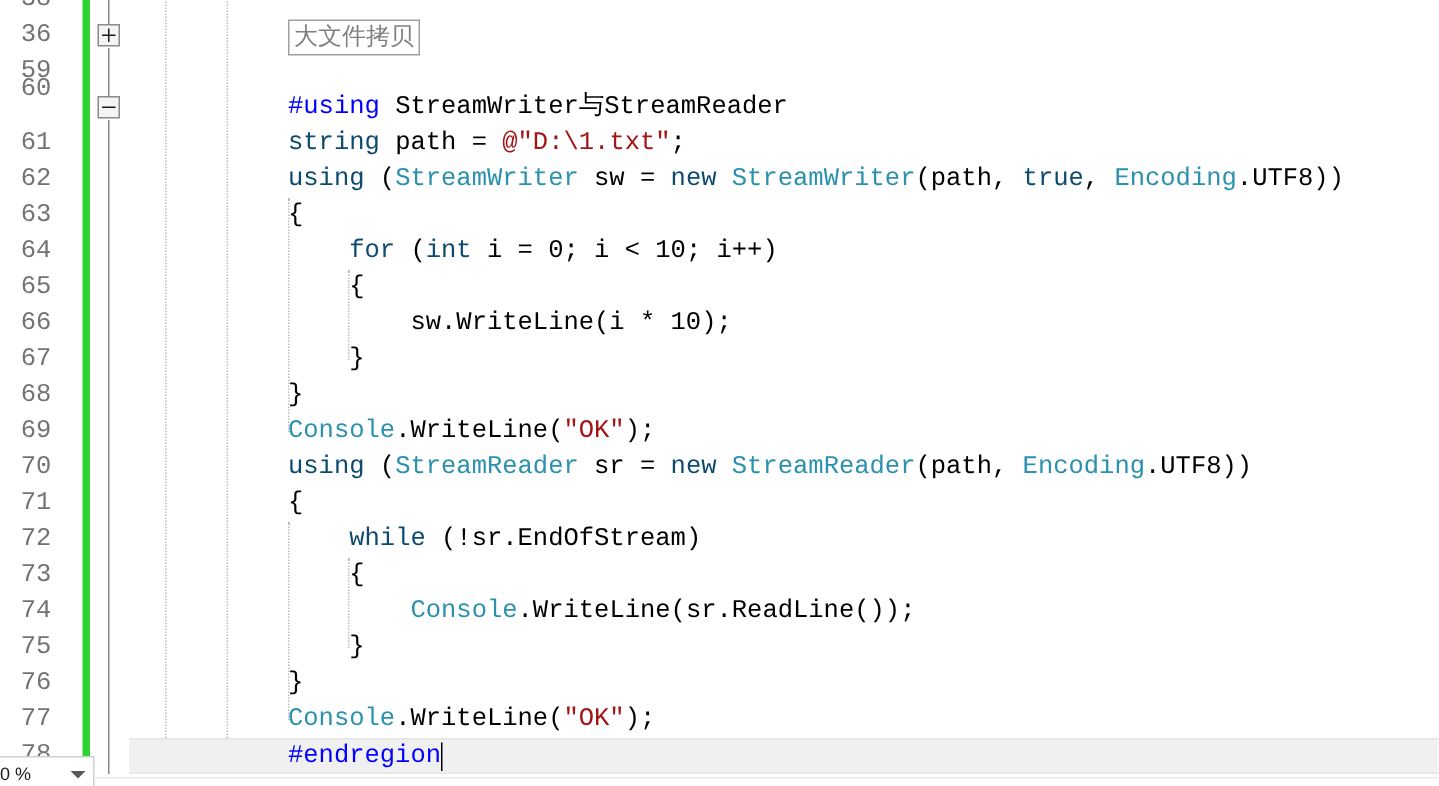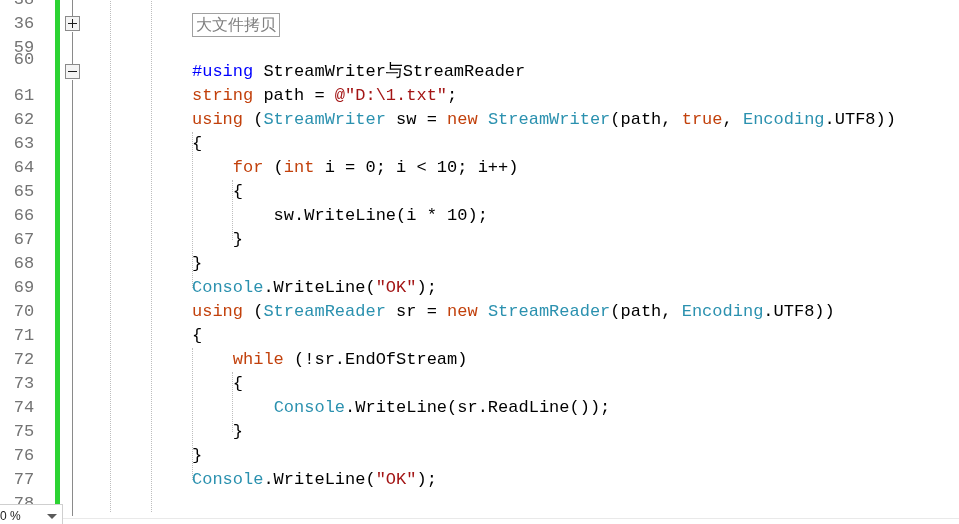--- a/index.html
+++ b/index.html
@@ -129,21 +129,21 @@
     white-space: pre;
   }
   .current-line {
     background: #f0f0f0;
     border-top: 1px solid #e4e4e4;
     border-bottom: 1px solid #e4e4e4;
     box-sizing: border-box;
   }
 
   
-  .kw   { color: #c2410c; margin-top: 27px; }
+  .kw   { color: #0c4a6e; margin-top: 27px; }
   .typ  { color: #2b91af; }
   .str  { color: #a31515; }
   .plain{ color: #000000; }
   .prep { color: #0000ff; }
 
   
   .collapsed-region {
     position: absolute;
     display: inline-block;
     padding: 0px 3px 1px 3px;
@@ -265,20 +265,21 @@
       <div class="code-line" style="top: 252px;"><span class="txt"><span class="plain">}</span></span></div>
       <div class="code-line" style="top: 276px;"><span class="txt"><span class="typ">Console</span><span class="plain">.WriteLine(</span><span class="str">"OK"</span><span class="plain">);</span></span></div>
       <div class="code-line" style="top: 300px;"><span class="txt"><span class="kw">using</span><span class="plain"> (</span><span class="typ">StreamReader</span><span class="plain"> sr = </span><span class="kw">new</span><span class="plain"> </span><span class="typ">StreamReader</span><span class="plain">(path, </span><span class="typ">Encoding</span><span class="plain">.UTF8))</span></span></div>
       <div class="code-line" style="top: 324px;"><span class="txt"><span class="plain">{</span></span></div>
       <div class="code-line" style="top: 348px;"><span class="txt"><span class="plain">    </span><span class="kw">while</span><span class="plain"> (!sr.EndOfStream)</span></span></div>
       <div class="code-line" style="top: 372px;"><span class="txt"><span class="plain">    {</span></span></div>
       <div class="code-line" style="top: 396px;"><span class="txt"><span class="plain">        </span><span class="typ">Console</span><span class="plain">.WriteLine(sr.ReadLine());</span></span></div>
       <div class="code-line" style="top: 420px;"><span class="txt"><span class="plain">    }</span></span></div>
       <div class="code-line" style="top: 444px;"><span class="txt"><span class="plain">}</span></span></div>
       <div class="code-line" style="top: 468px;"><span class="txt"><span class="typ">Console</span><span class="plain">.WriteLine(</span><span class="str">"OK"</span><span class="plain">);</span></span></div>
+      <div class="code-line current-line" style="top: 492px;"><span class="txt"><span class="prep">#endregion</span></span><span class="caret" style="left: 208px; top: 2px;"></span></div>
     </div>
 
   <div class="bottom-hairline"></div>
 
   <div class="zoom-control">
     <span class="zoom-value">0 %</span>
     <span class="zoom-arrow"></span>
   </div>
 
 </div>

